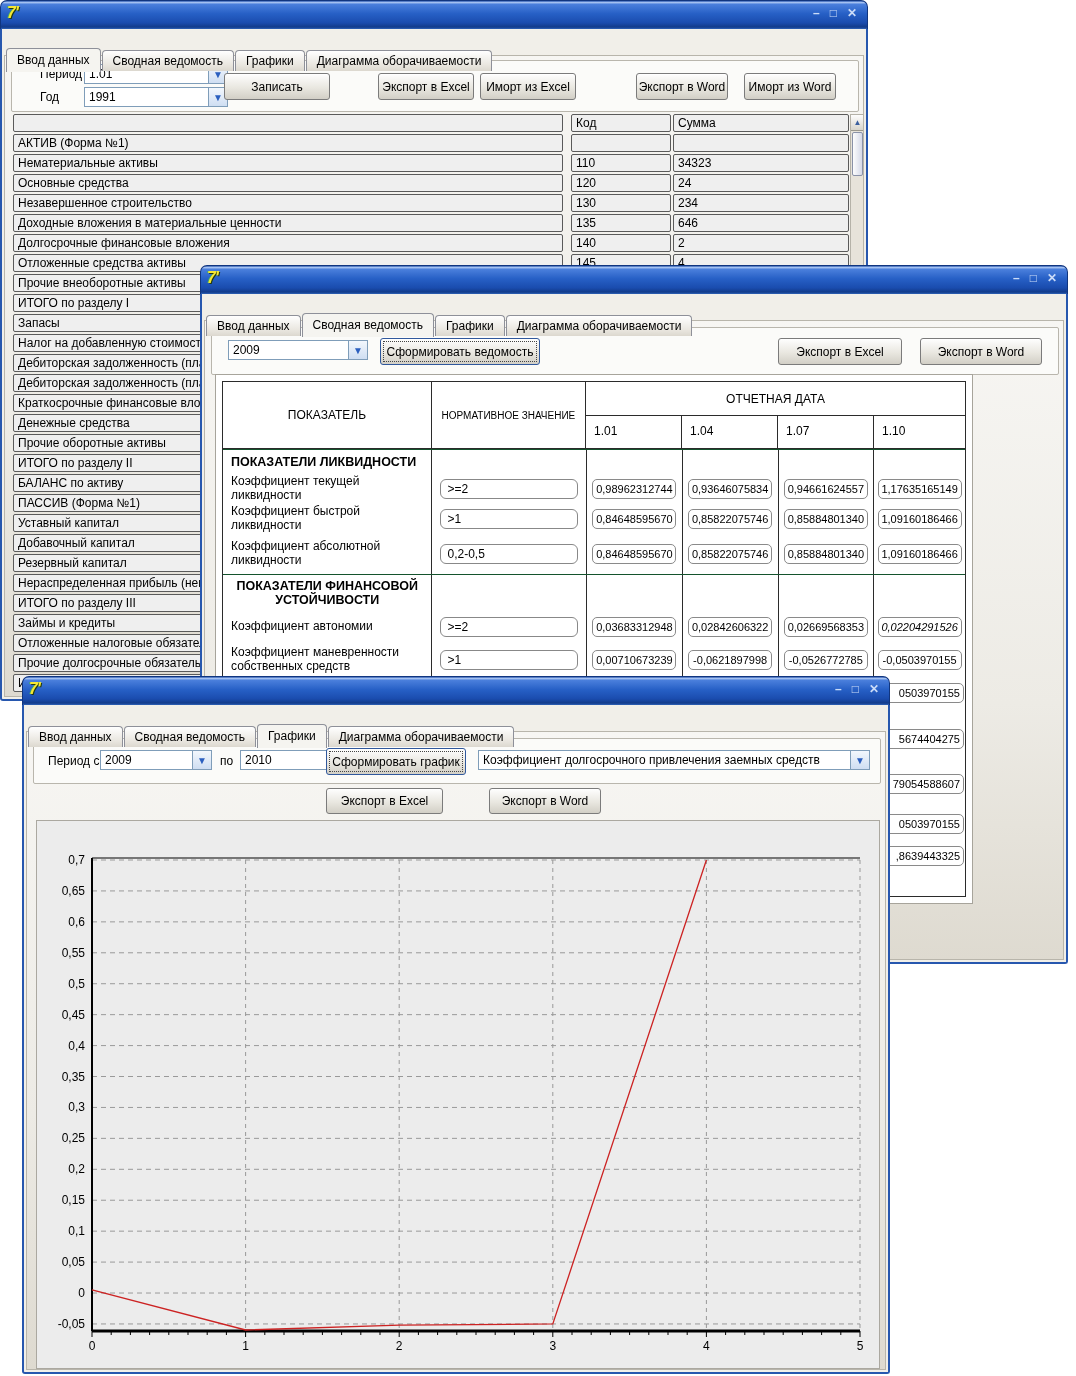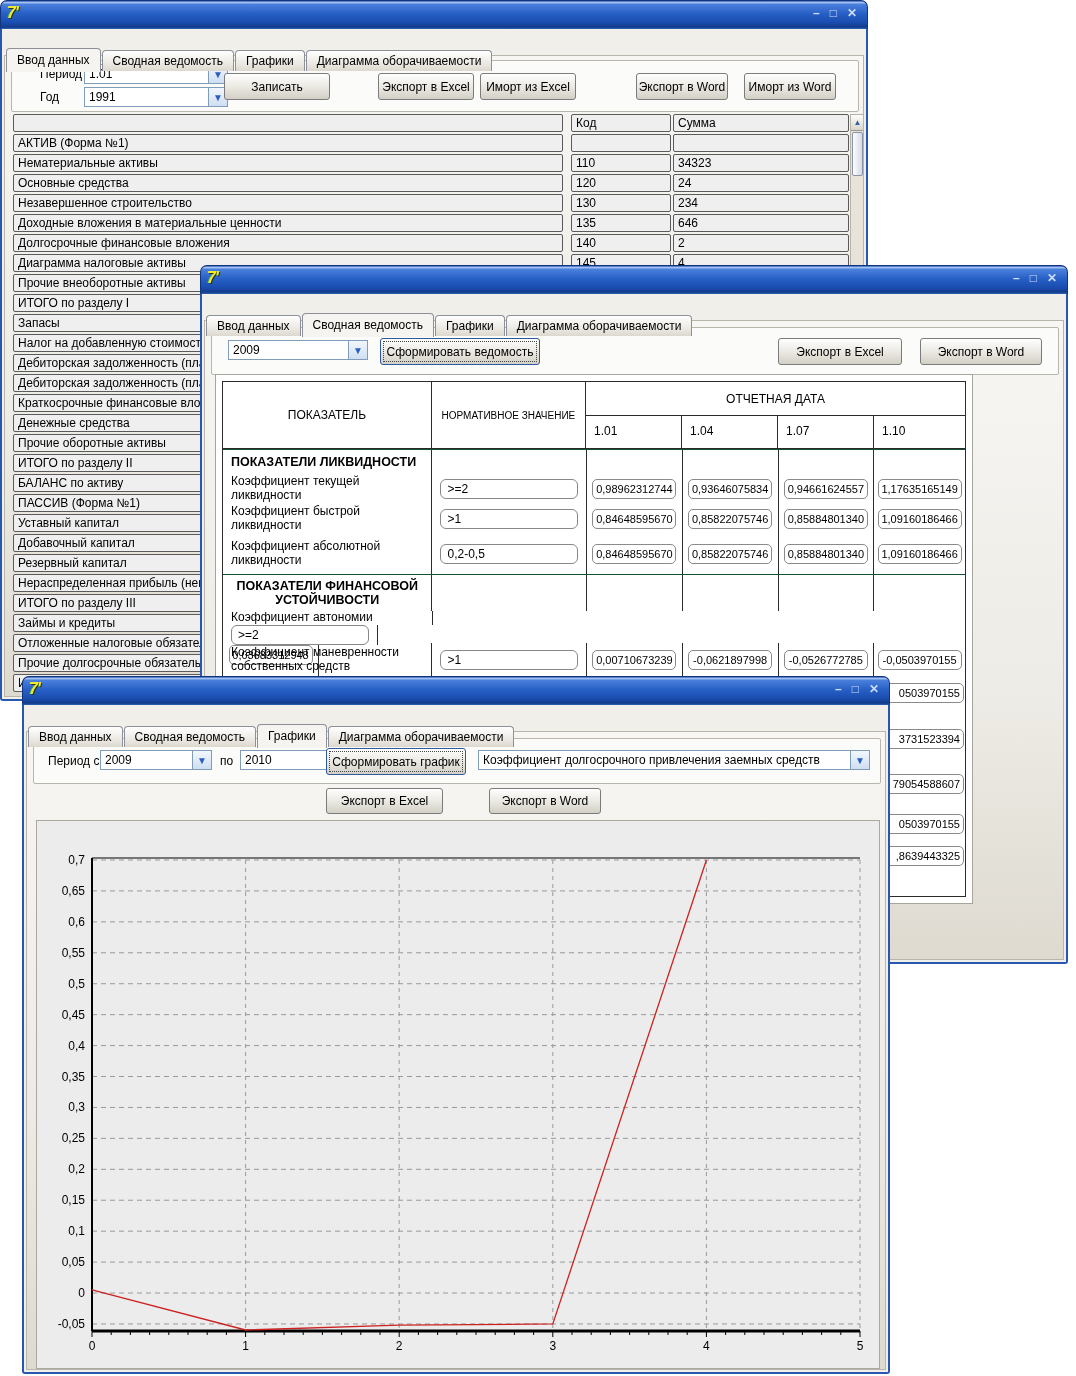--- a/index.html
+++ b/index.html
@@ -131,21 +131,21 @@
                 <div class="gcell c-label">Доходные вложения в материальные ценности</div>
                 <div class="gcell c-code">135</div>
                 <div class="gcell c-sum">646</div>
               </div>
               <div class="grow">
                 <div class="gcell c-label">Долгосрочные финансовые вложения</div>
                 <div class="gcell c-code">140</div>
                 <div class="gcell c-sum">2</div>
               </div>
               <div class="grow">
-                <div class="gcell c-label">Диаграмма налоговые активы</div>
+                <div class="gcell c-label">Отложенные средства активы</div>
                 <div class="gcell c-code">145</div>
                 <div class="gcell c-sum">4</div>
               </div>
               <div class="grow">
                 <div class="gcell c-label">Прочие внеоборотные активы</div>
                 <div class="gcell c-code"></div>
                 <div class="gcell c-sum"></div>
               </div>
               <div class="grow">
                 <div class="gcell c-label">ИТОГО по разделу I</div>
@@ -368,21 +368,21 @@
                 </div>
                 <div class="sect">
                   <div class="trow" style="height: 36px; justify-content: flex-end;">
                     <div class="tc sect-title center" style="width: 210px; line-height: 1.15;">ПОКАЗАТЕЛИ ФИНАНСОВОЙ УСТОЙЧИВОСТИ</div>
                     <div class="tc" style="width: 155px;"></div>
                     <div class="tc" style="width: 96px;"></div>
                     <div class="tc" style="width: 96px;"></div>
                     <div class="tc" style="width: 96px;"></div>
                     <div class="tc" style="width: 91px; border-right: none;"></div>
                   </div>
-                  <div class="trow" style="height: 32px; flex-direction: column;">
+                  <div class="trow" style="height: 32px;">
                     <div class="tc rlabel" style="width: 210px; display: flex; align-items: center;">Коэффициент автономии</div>
                     <div class="tc" style="width: 155px; display: flex; align-items: center;">
                       <div class="norm-box" style="margin-left: 8px;">&gt;=2</div>
                     </div>
                     <div class="tc" style="width: 96px; display: flex; align-items: center;">
                       <div class="val-box" style="margin: 0px auto;">0,03683312948</div>
                     </div>
                     <div class="tc" style="width: 96px; display: flex; align-items: center;">
                       <div class="val-box" style="margin: 14px auto;">0,02842606322</div>
                     </div>
@@ -416,21 +416,21 @@
                     <div class="tc" style="width: 155px;"></div>
                     <div class="tc" style="width: 96px;"></div>
                     <div class="tc" style="width: 96px;"></div>
                     <div class="tc" style="width: 96px;"></div>
                     <div class="tc" style="width: 91px; border-right: none;"></div>
                   </div>
                 </div>
               </div>
             <div id="w2-partials">
                 <div class="val-box vb-abs" style="left: 660px; top: 301px; width: 81px;">0503970155</div>
-                <div class="val-box vb-abs" style="left: 660px; top: 347px; width: 81px;">3731523394</div>
+                <div class="val-box vb-abs" style="left: 660px; top: 347px; width: 81px;">5674404275</div>
                 <div class="val-box vb-abs" style="left: 660px; top: 392px; width: 81px;">79054588607</div>
                 <div class="val-box vb-abs" style="left: 660px; top: 432px; width: 81px;">0503970155</div>
                 <div class="val-box vb-abs" style="left: 660px; top: 464px; width: 81px;">,8639443325</div>
               </div>
           </div>
         </div>
       </div>
     </div>
   </div>
 

